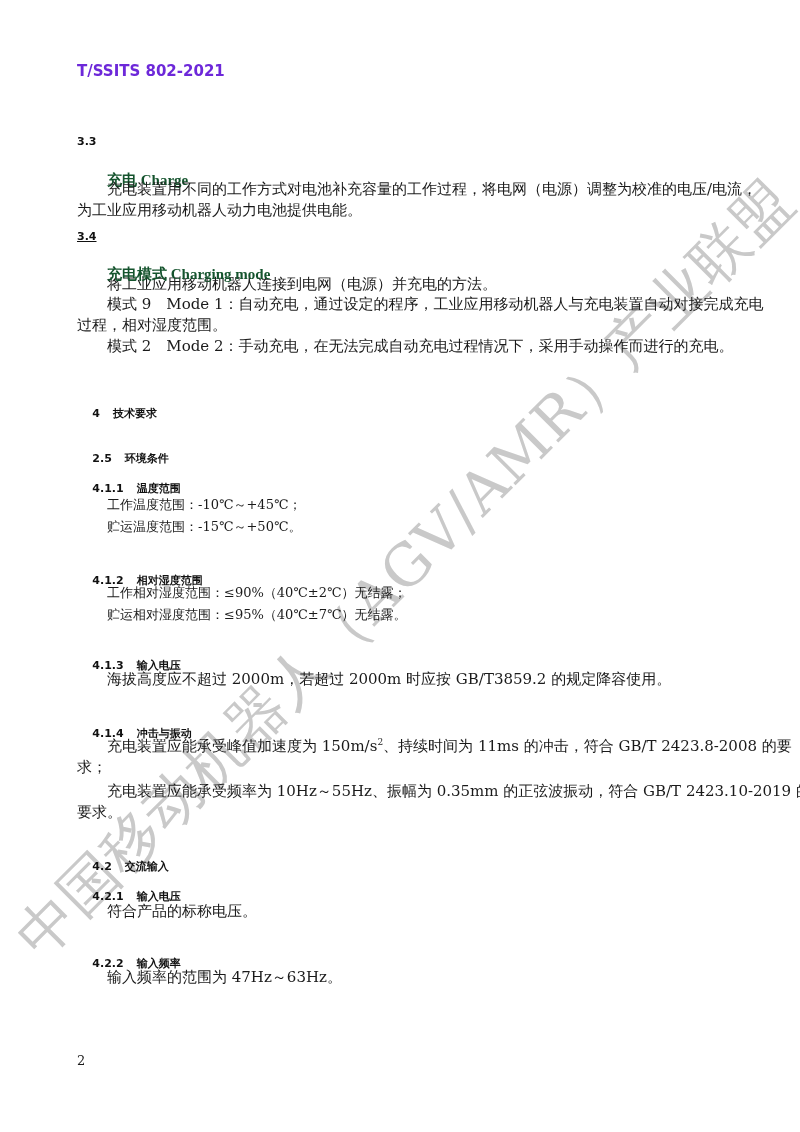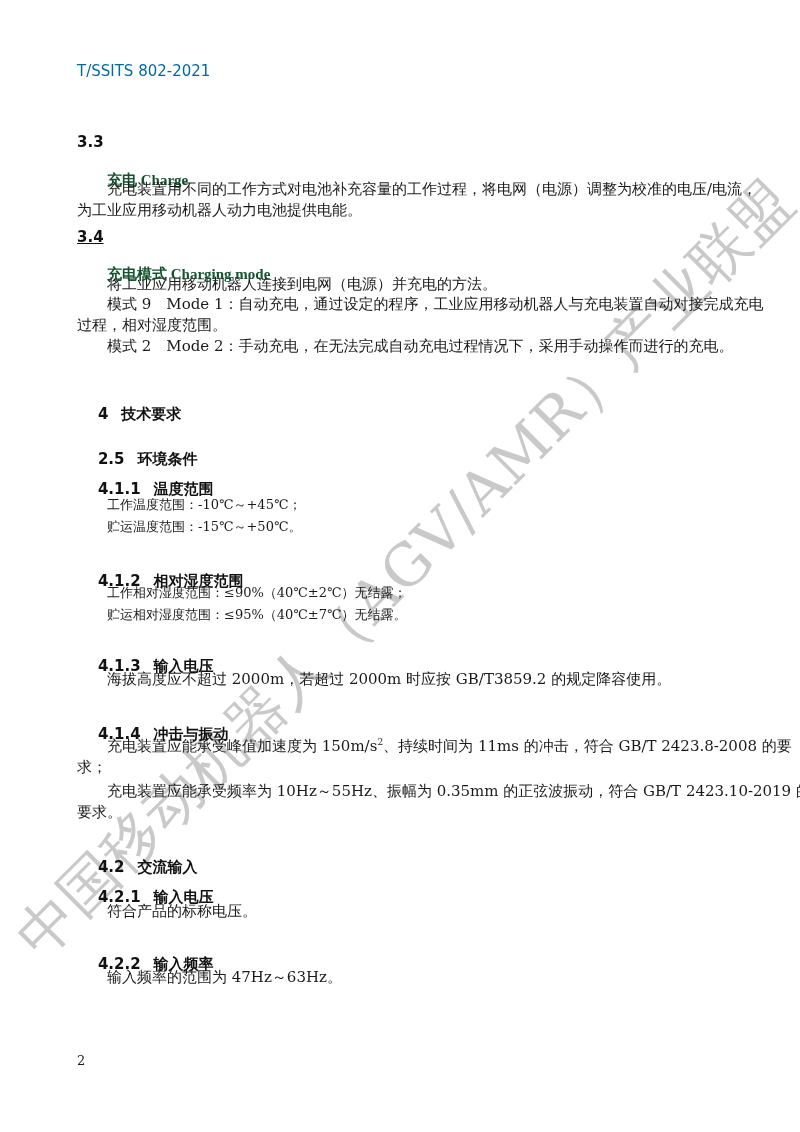--- a/index.html
+++ b/index.html
@@ -8,26 +8,26 @@
     width:800px; height:1132px;
     margin:0 auto;
     background:#ffffff;
     overflow:hidden;
     font-family:"DejaVu Serif","Liberation Serif",serif;
     color:#1a1a1a;
   }
   .abs { position:absolute; left:77px; z-index:1; }
   .hdr {
     font-family:"DejaVu Sans","Liberation Sans",sans-serif;
-    font-weight:400; font-size:15px; line-height:18px;
-    color:#0369a1;
+    font-weight:700; font-size:15px; line-height:18px;
+    color:#6d28d9;
   }
   .heading {
     font-family:"DejaVu Sans","Liberation Sans",sans-serif;
-    font-weight:bold; font-size:15px; line-height:20px;
+    font-weight:bold; font-size:11px; line-height:20px;
     color:#111; white-space:pre;
   }
   .heading .h-num { margin-right:13px; }
   .term {
     font-family:Liberation Serif, serif;
     font-weight:bold; font-size:15px; line-height:20px;
     padding-left:30px; color:#14532d; white-space:pre;margin-top:12px;
   }
   .para { font-size:15px; line-height:21px; }
   .para .line { white-space:pre; }

